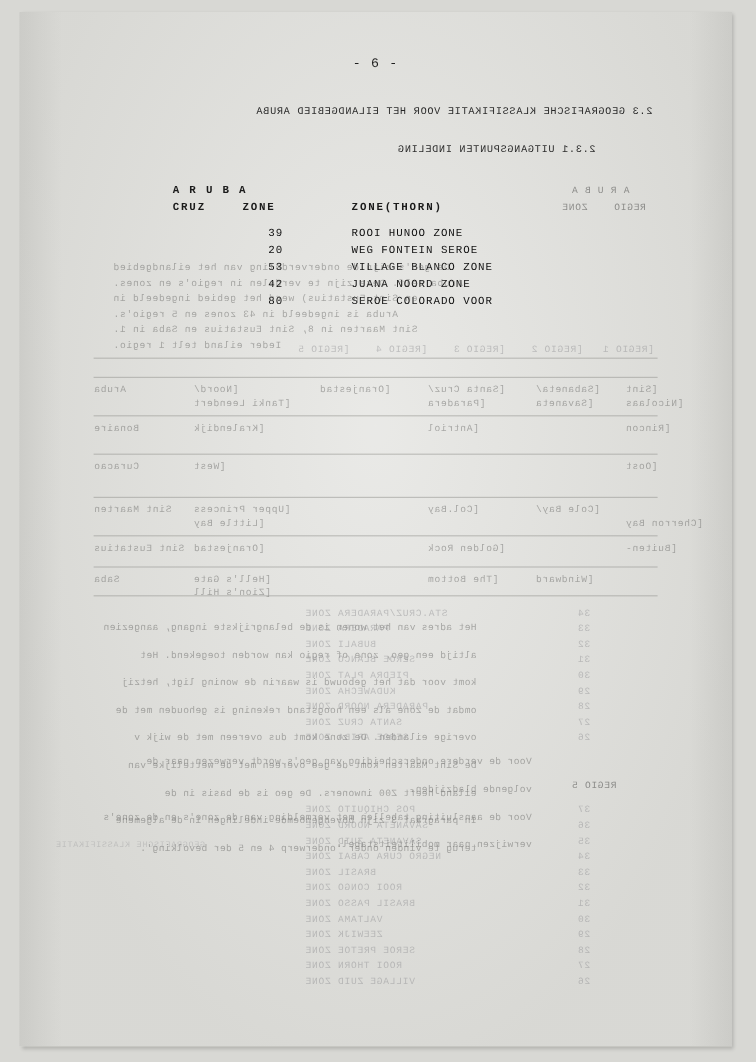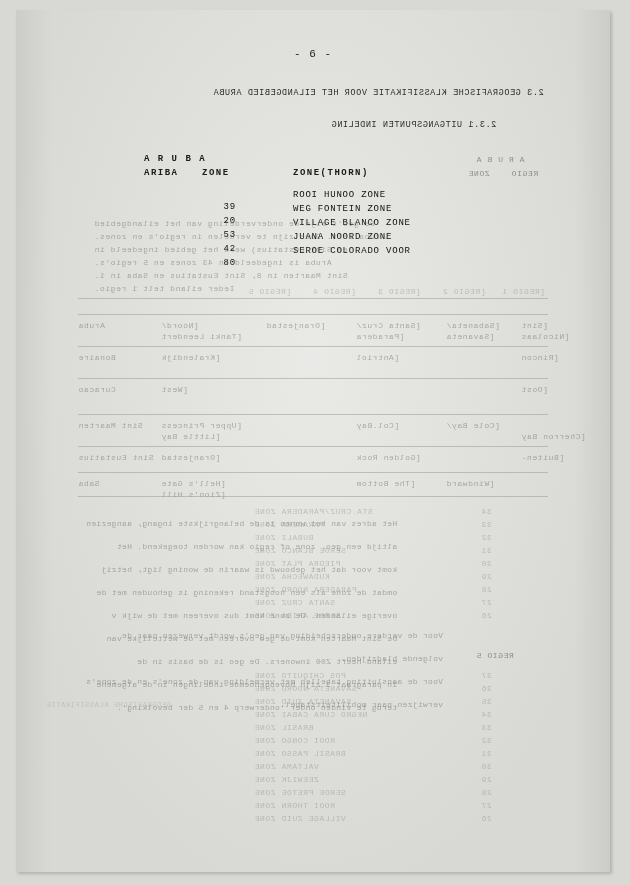--- a/index.html
+++ b/index.html
@@ -83,21 +83,21 @@
   #ch-zonenaam { left: 277px; top: 158px; }
 
   
   .zone-row {
     position: absolute;
     font-size: 9px;
     letter-spacing: 0.8px;
     color: #111;
     white-space: nowrap;
   }
-  .zone-row .num { position: absolute; left: 0; width: 34px; text-align: right; margin-top: 12px; }
+  .zone-row .num { position: absolute; left: 0; width: 34px; text-align: right; }
   .zone-row .nm  { position: absolute; left: 91px; }
 
   
   .ghost {
     position: absolute;
     color: #6f6f6d;
     opacity: 0.52;
     transform: scaleX(-1);
     transform-origin: center;
     white-space: pre;
@@ -138,31 +138,31 @@
       <div class="page-number">- 6 -</div>
 
       <div class="heading" id="h-main">
         <span class="ghost strong" style="position:static;display:inline-block;font-size:8.5px;opacity:.95;color:#1e1e1e;">2.3 GEOGRAFISCHE KLASSIFIKATIE VOOR HET EILANDGEBIED ARUBA</span>
       </div>
       <div class="heading" id="h-sub">
         <span class="ghost strong" style="position:static;display:inline-block;font-size:8.5px;opacity:.95;color:#1e1e1e;">2.3.1 UITGANGSPUNTEN INDELING</span>
       </div>
 
       <div class="col-head" id="ch-aruba">A R U B A</div>
-      <div class="col-head" id="ch-regio">ARIBA</div>
+      <div class="col-head" id="ch-regio">CRUZ</div>
       <div class="col-head" id="ch-zone">ZONE</div>
       <div class="col-head" id="ch-zonenaam">ZONE(THORN)</div>
 
       <div class="zone-row" style="left:186px; top:180px;">
         <span class="num">39</span>
         <span class="nm">ROOI HUNOO ZONE</span>
       </div>
       <div class="zone-row" style="left:186px; top:194px;">
         <span class="num">20</span>
-        <span class="nm">WEG FONTEIN ZONE</span>
+        <span class="nm">WEG FONTEIN SEROE</span>
       </div>
       <div class="zone-row" style="left:186px; top:208px;">
         <span class="num">53</span>
         <span class="nm">VILLAGE BLANCO ZONE</span>
       </div>
       <div class="zone-row" style="left:186px; top:222px;">
         <span class="num">42</span>
         <span class="nm">JUANA NOORD ZONE</span>
       </div>
       <div class="zone-row" style="left:186px; top:236px;">

